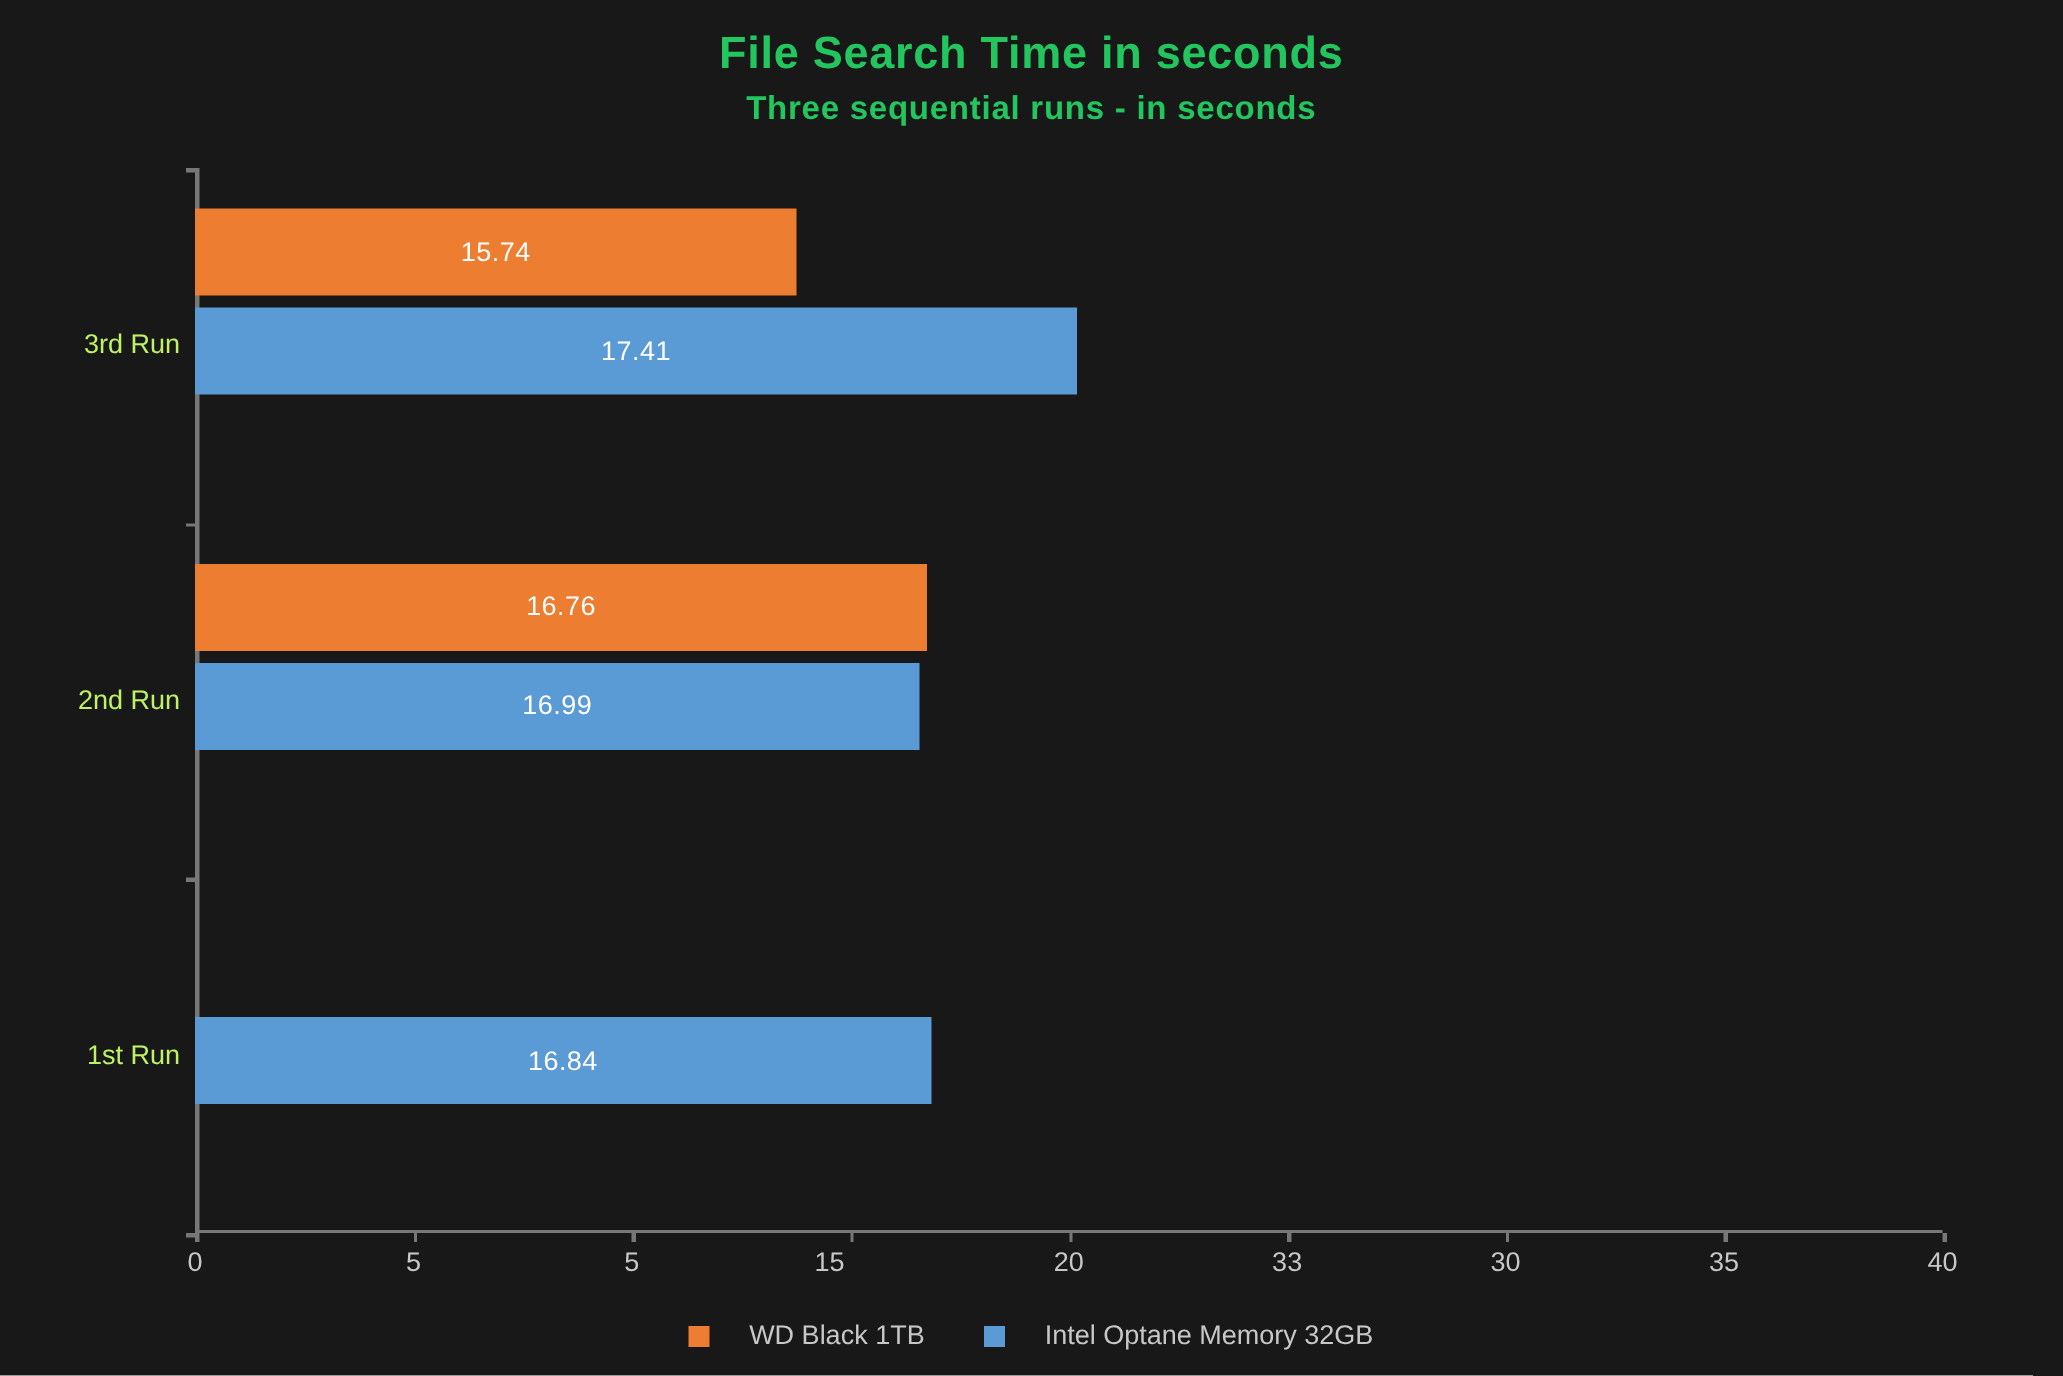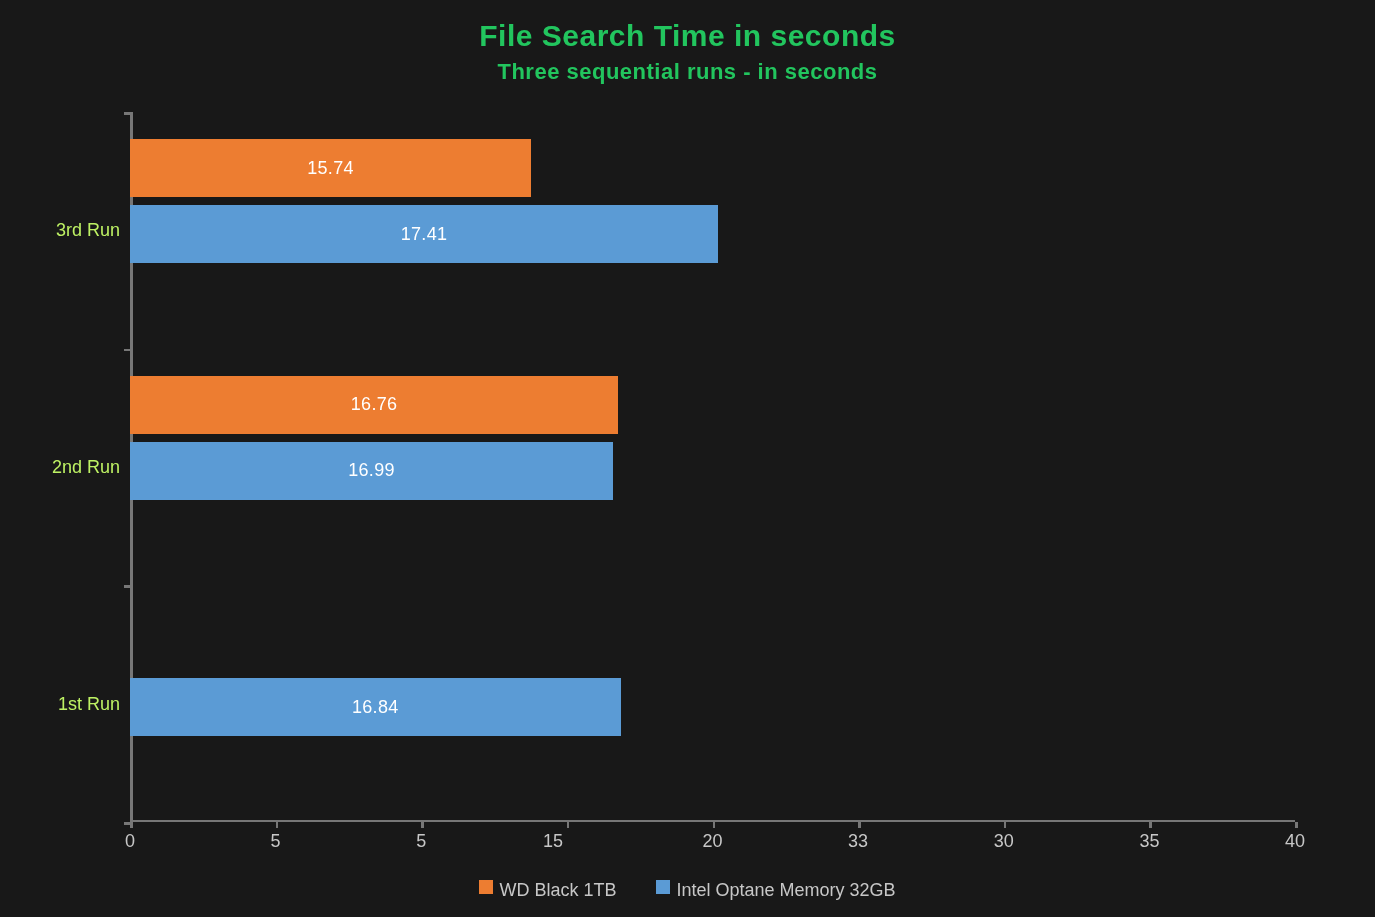--- a/index.html
+++ b/index.html
@@ -101,21 +101,21 @@
     position: absolute;
     bottom: 16px;
     left: 0;
     width: 100%;
     display: flex;
     justify-content: center;
     gap: 40px;
     color: #c7c7c7;
     font-size: 18px;
   }
-  .legend-item { display: flex; align-items: flex-start; gap: 6px; }
+  .legend-item { display: flex; align-items: center; gap: 26px; }
   .legend-swatch { width: 14px; height: 14px; display: inline-block; }
   .swatch-wd { background: #ed7d31; }
   .swatch-intel { background: #5b9bd5; }
 </style>
 </head>
 <body>
 
 <div class="chart-container">
 
   <div class="title-block">

